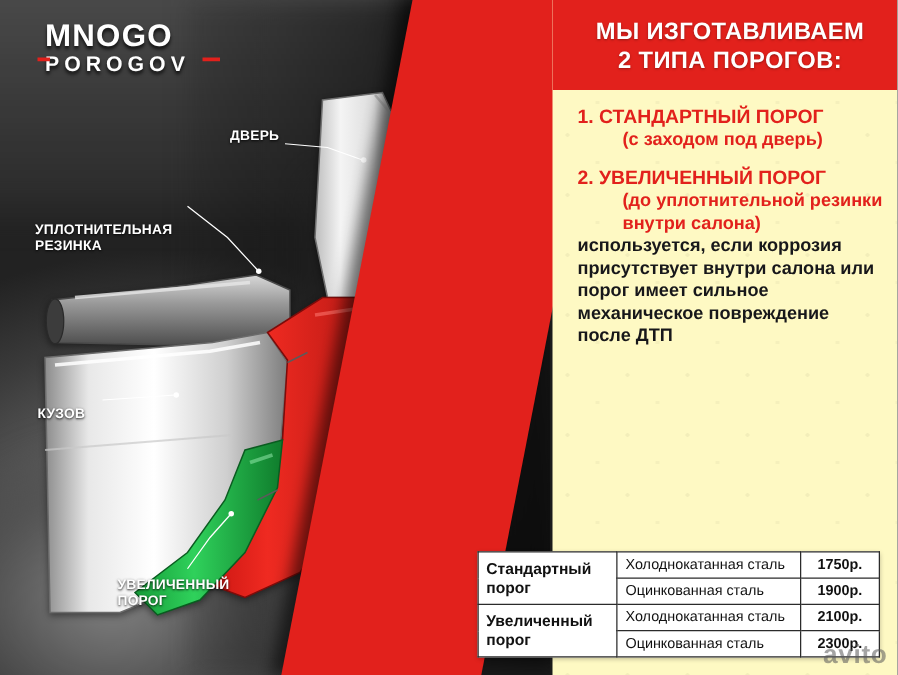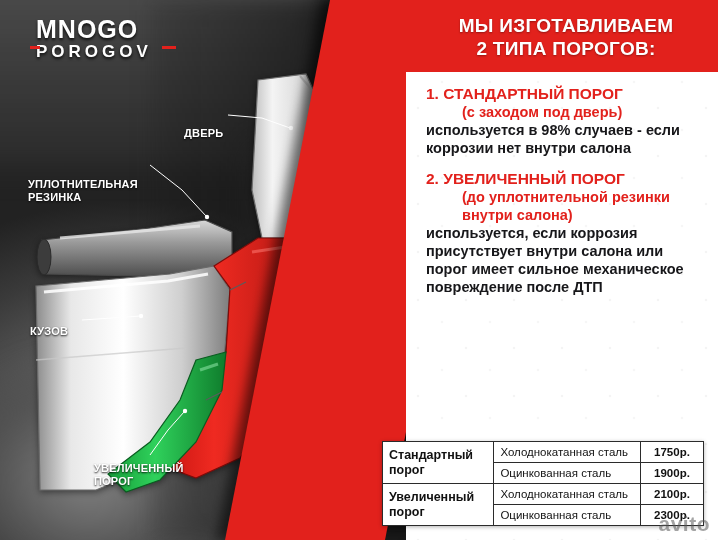--- a/index.html
+++ b/index.html
@@ -103,22 +103,22 @@
   .red-diagonal.shadow {
     left: 322px;
     background: rgba(0,0,0,.55);
     filter: blur(6px);
   }
 
   
   .right-panel {
     position: absolute;
     right: 0; top: 0;
-    width: 312px; height: 540px;
-    background: #ffffff;
+    width: 276px; height: 540px;
+    background: #fef9c3;
     overflow: hidden;
   }
   .right-panel::before {
     content: "";
     position: absolute;
     inset: 0;
     background-image:
       radial-gradient(circle at 12px 12px, rgba(0,0,0,.05) 1.5px, transparent 1.6px),
       radial-gradient(circle at 36px 34px, rgba(0,0,0,.04) 1.5px, transparent 1.6px);
     background-size: 48px 48px, 48px 48px;
@@ -321,21 +321,21 @@
         <circle cx="141" cy="316" r="2.2" fill="#ffffff"></circle>
 
         <polyline points="150,455 168,430 184,412" fill="none" stroke="#ffffff" stroke-width="1"></polyline>
         <circle cx="185" cy="411" r="2.2" fill="#ffffff"></circle>
 
         <polyline points="280,430 288,412 296,396" fill="none" stroke="#ffffff" stroke-width="1"></polyline>
         <circle cx="297" cy="395" r="2.2" fill="#ffffff"></circle>
       </svg>
     </div>
 
-    <div class="callout" style="left:184px; top:103px;margin-top:24px;">ДВЕРЬ</div>
+    <div class="callout" style="left:184px; top:103px;">ДВЕРЬ</div>
     <div class="callout" style="left:28px; top:146px;margin-top:32px;">УПЛОТНИТЕЛЬНАЯ
 РЕЗИНКА</div>
     <div class="callout" style="left:30px; top:325px;">КУЗОВ</div>
     <div class="callout" style="left:94px; top:462px;">УВЕЛИЧЕННЫЙ
 ПОРОГ</div>
     <div class="callout" style="left:250px; top:432px;">УВЕЛИЧЕННЫЙ
 ПОРОГ</div>
 
     <div class="logo">
       <div class="bar"></div>
@@ -351,21 +351,20 @@
   <div class="right-panel">
     <div class="panel-head">
       <div class="l1">МЫ ИЗГОТАВЛИВАЕМ</div>
       <div class="l2">2 ТИПА ПОРОГОВ:</div>
     </div>
 
     <div class="panel-body">
       <div class="block">
         <div class="blk-title">1. СТАНДАРТНЫЙ ПОРОГ</div>
         <div class="blk-sub">(с заходом под дверь)</div>
-        <div class="blk-text">используется в 98% случаев - если коррозии нет внутри салона</div>
       </div>
       <div class="block">
         <div class="blk-title">2. УВЕЛИЧЕННЫЙ ПОРОГ</div>
         <div class="blk-sub">(до уплотнительной резинки внутри салона)</div>
         <div class="blk-text">используется, если коррозия присутствует внутри салона или порог имеет сильное механическое повреждение после ДТП</div>
       </div>
     </div>
   </div>
 
   <table class="price-table">

